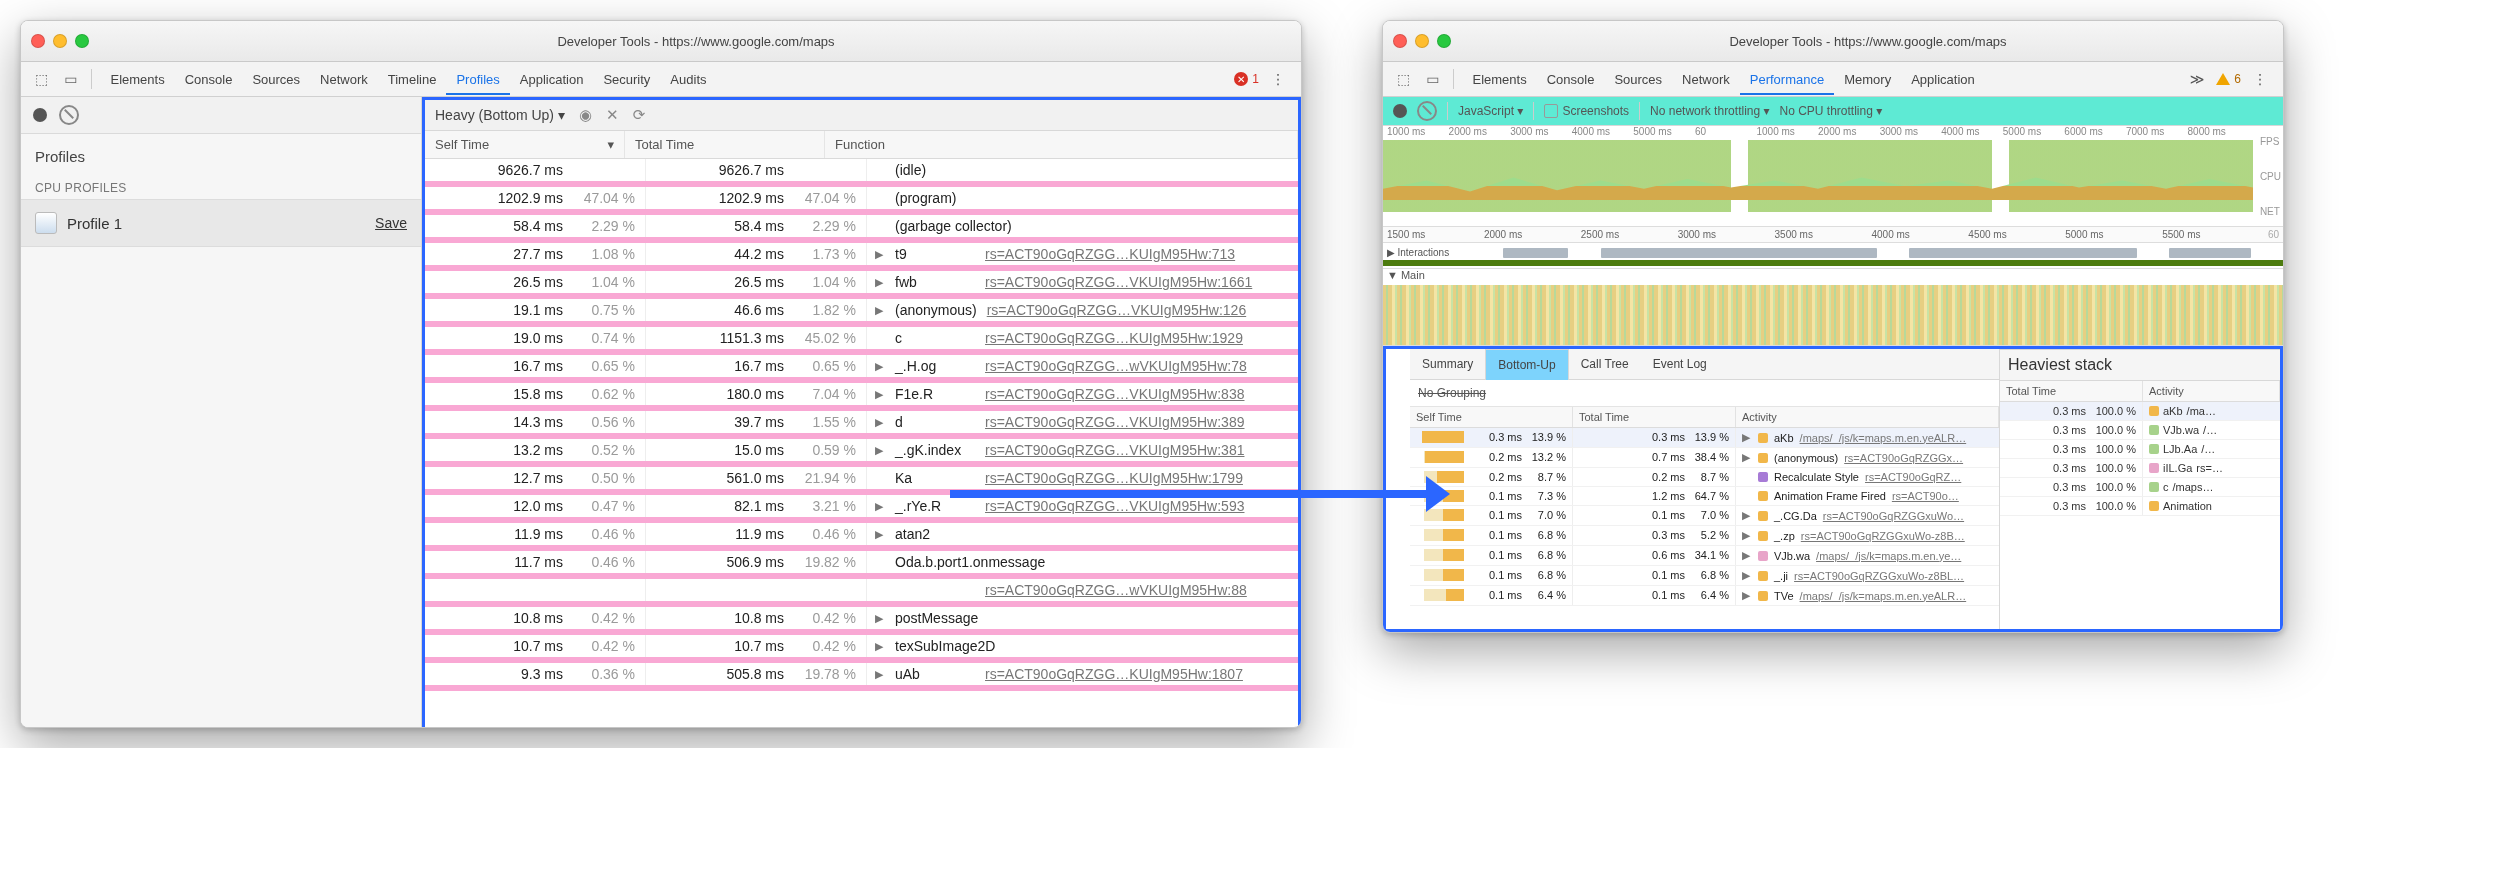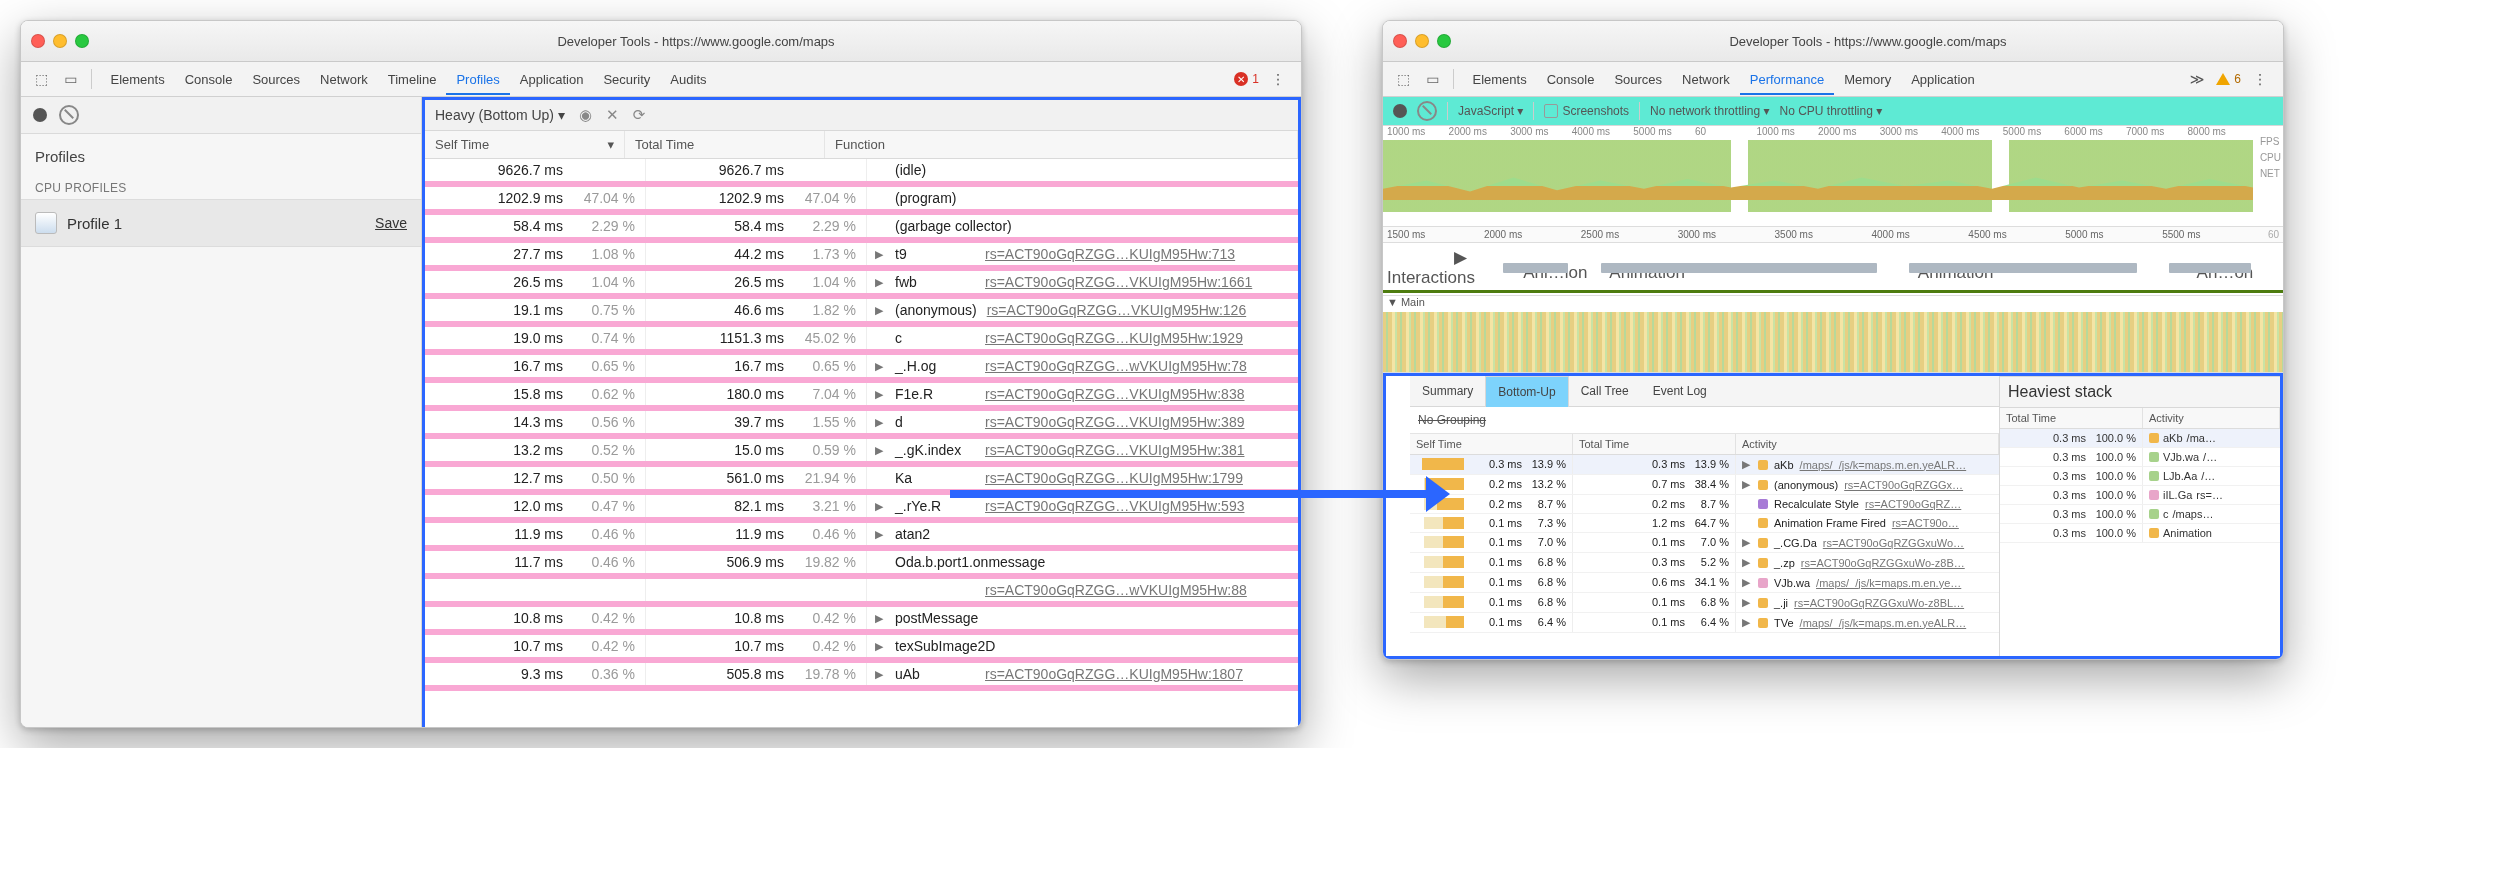--- a/index.html
+++ b/index.html
@@ -185,33 +185,33 @@
     background:
       linear-gradient(to right, #9ccc65 0%, #9ccc65 40%, transparent 40%, transparent 42%, #9ccc65 42%, #9ccc65 70%, transparent 70%, transparent 72%, #9ccc65 72%, #9ccc65 100%);
     opacity:.8;
   }
   .perf-cpu2 {
     position:absolute; left:0; right:30px; top:46px; height:28px;
     background:
       linear-gradient(0deg, #d4a94b 0%, #d4a94b 50%, #9edc8c 50%, #9edc8c 100%);
     clip-path: polygon(0 60%, 5% 30%, 10% 70%, 15% 20%, 20% 65%, 25% 30%, 30% 60%, 35% 25%, 40% 55%, 45% 30%, 50% 60%, 55% 20%, 60% 50%, 65% 30%, 70% 60%, 75% 20%, 80% 55%, 85% 30%, 90% 60%, 95% 25%, 100% 55%, 100% 100%, 0 100%);
   }
-  .perf-labels { position:absolute; right:2px; top:10px; display:flex; flex-direction:column; gap:5px; color:#999; font-size:10px;}
+  .perf-labels { position:absolute; right:2px; top:10px; display:flex; flex-direction:column; gap:24px; color:#999; font-size:10px;}
   .tl-ruler {
     display:flex; font-size:10px; color:#666; background:#fafafa;
     border-bottom:1px solid #ddd; padding:2px 4px;
   }
   .tl-ruler span{ flex:1;}
   .tl-ruler span.scroll{ flex:0 0 20px; text-align:right; color:#aaa;}
   .tracks {
     background:#fff;
     border-bottom:1px solid #ddd;
     padding:2px 0;
   }
-  .track { display:flex; align-items:center; font-size:17px; color:#555; border-bottom:3px solid #4d7c0f;text-align:right;}
+  .track { display:flex; align-items:center; font-size:10px; color:#555; border-bottom:6px solid #4d7c0f;}
   .track .label { width:80px; padding:2px 4px; }
   .track .lane { flex:1; height:14px; position:relative;}
   .lane .bar { position:absolute; top:2px; height:10px; background:#aeb8c2; border-radius:1px;}
 
   .flame {
     height:60px;
     background:
       repeating-linear-gradient(90deg, #e7cf82 0 3px, #b7d99a 3px 5px, #e7cf82 5px 9px, #f4e5a5 9px 12px, #c9e3a5 12px 14px);
     border-bottom:1px solid #ddd;
     position:relative;

